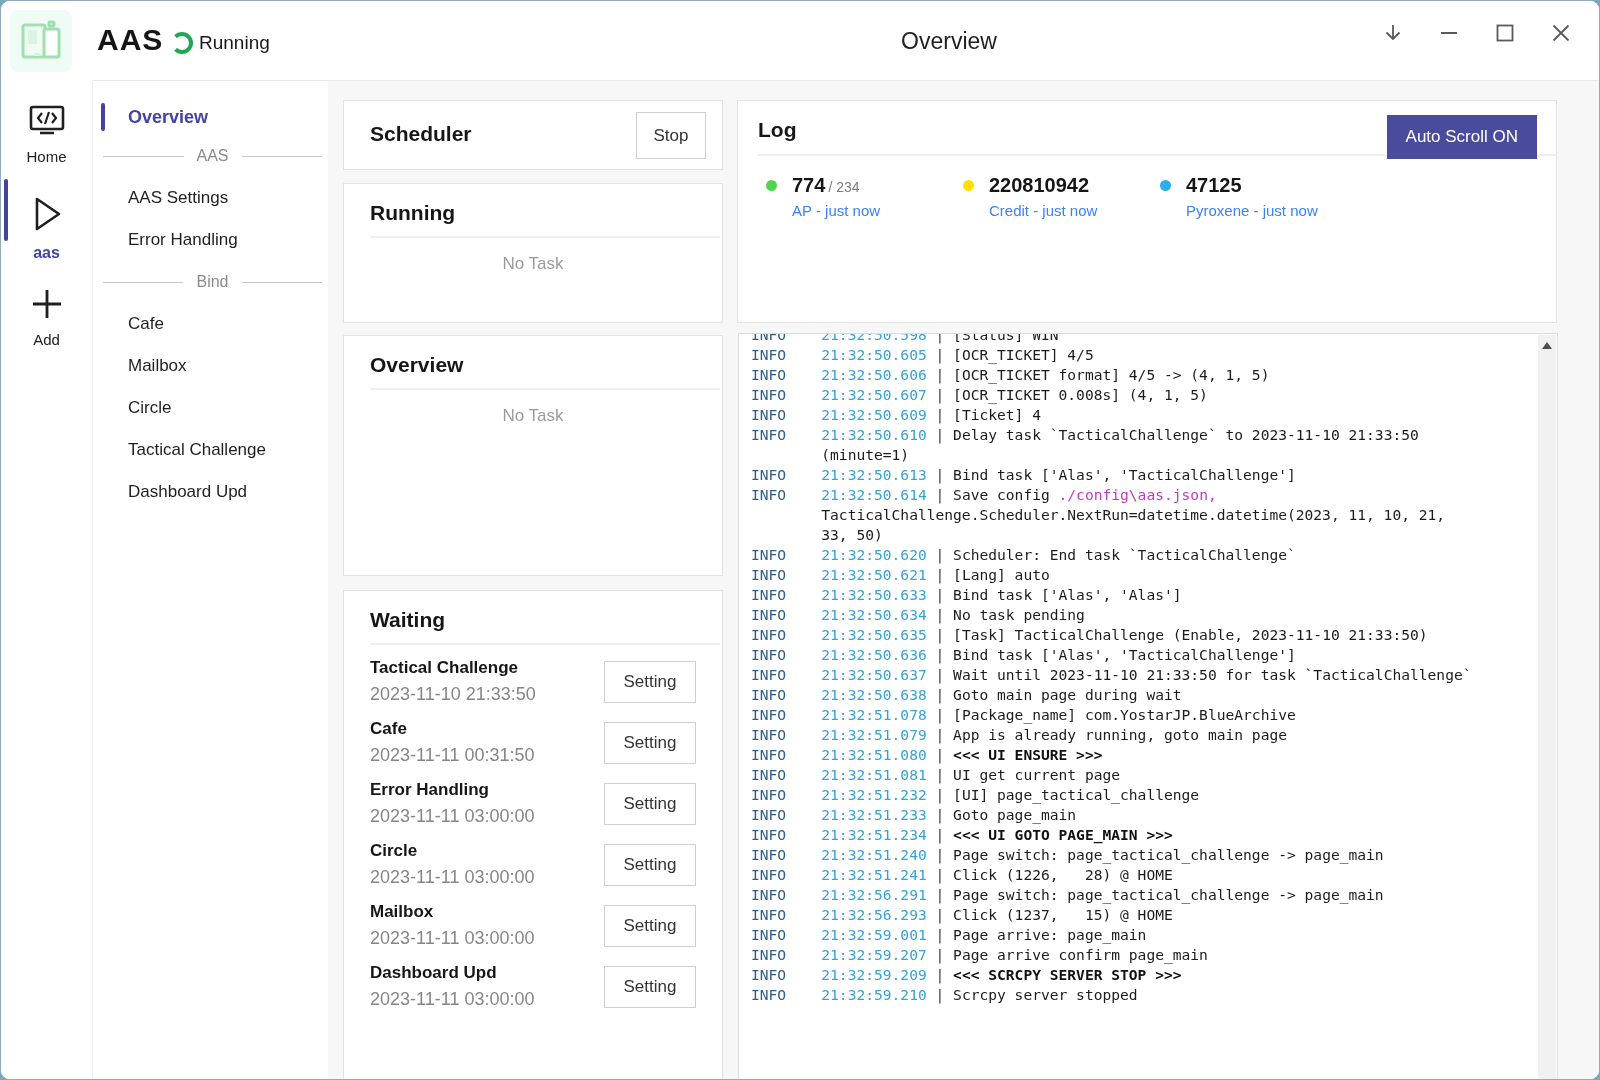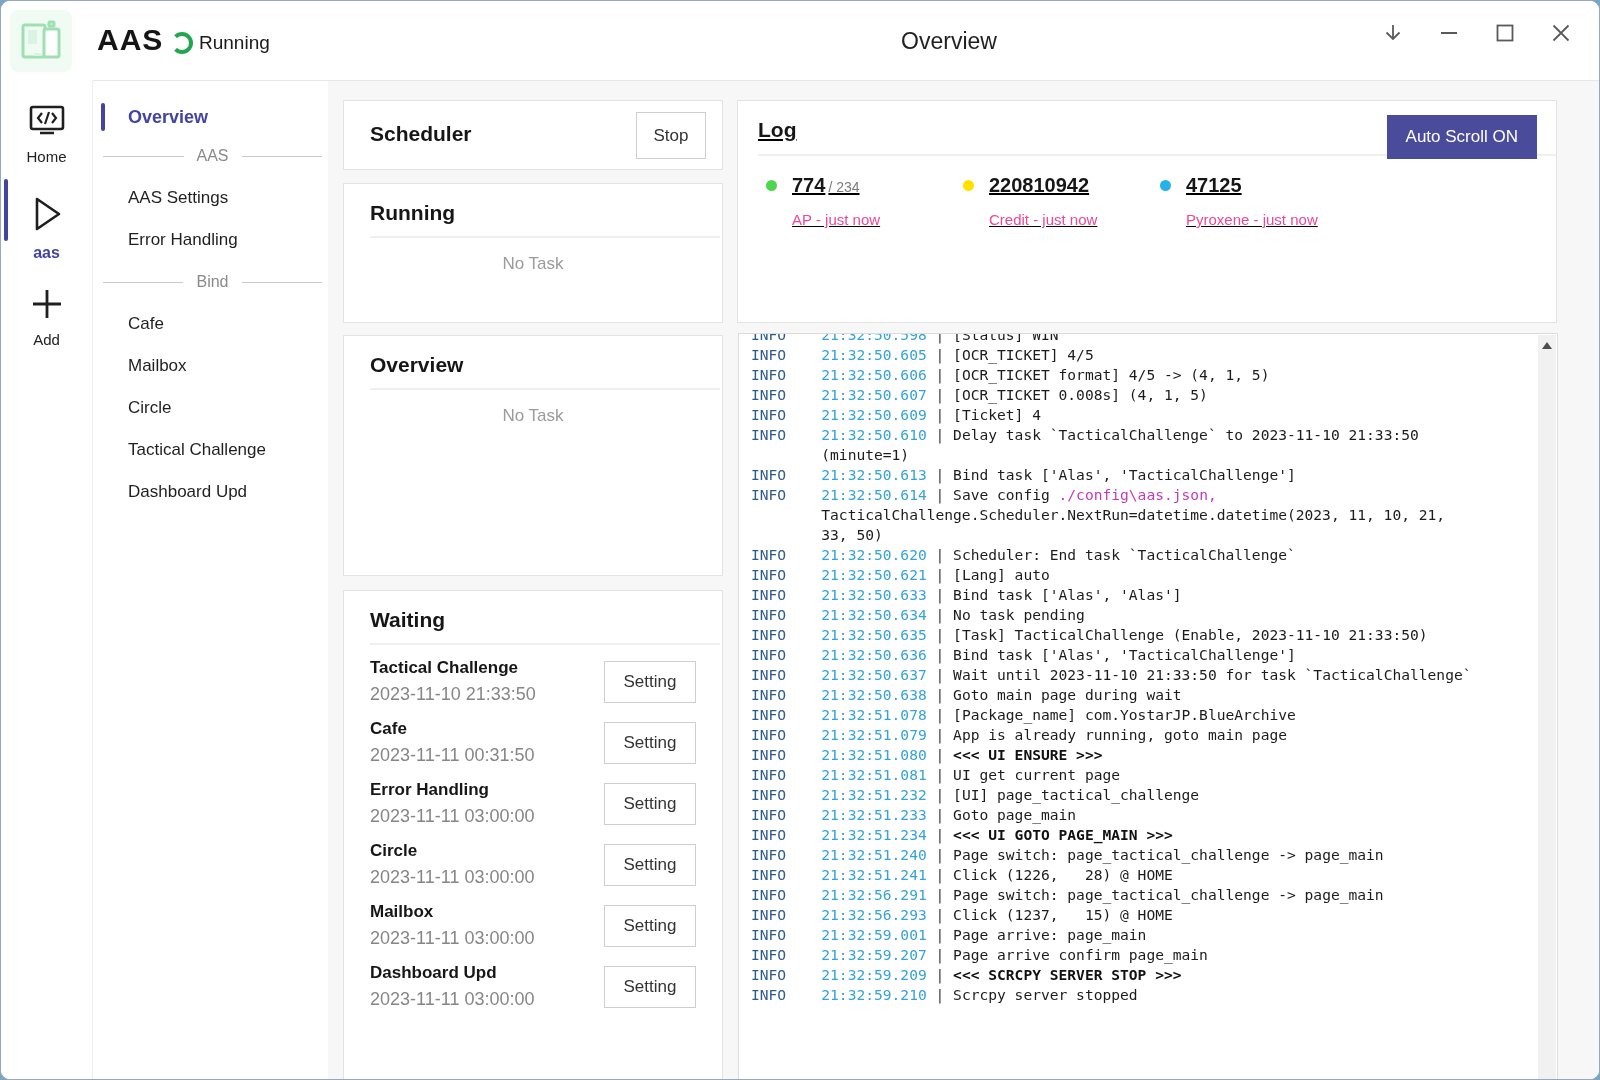--- a/index.html
+++ b/index.html
@@ -51,31 +51,31 @@
   .card-pending { left:15px; top:254px; width:380px; height:241px; }
   .card-running .card-title, .card-pending .card-title, .card-waiting .card-title { display:block; padding:17px 0 0 26px; }
 
   .card-waiting { left:15px; top:509px; width:380px; height:580px; }
   .wait-list { padding:6px 26px 0 26px; }
   .wait-row { display:flex; align-items:center; justify-content:space-between; height:61px; }
   .wait-info .tname { font-size:17px; font-weight:600; color:#161616; }
   .wait-info .tdate { font-size:18px; color:#868686; margin-top:6px; }
   .setting-btn { width:92px; height:42px; background:#fff; border:1px solid #cfcfcf; font-size:17px; color:#333; font-family:inherit; cursor:pointer; }
 
-  .card-log { left:409px; top:19px; width:820px; height:223px;text-decoration:underline; }
+  .card-log { left:409px; top:19px; width:820px; height:223px; }
   .card-log .card-title { display:block; padding:17px 0 0 20px; }
   .card-log .card-divider { margin:12px 0 0 20px; }
   .autoscroll-btn { position:absolute; right:19px; top:14px; height:44px; padding:0 19px; background:#4a4c9b; color:#fff; border:none; font-size:17px; font-family:inherit; cursor:pointer; }
   .stats { display:flex; padding-left:28px; margin-top:18px; }
   .stat { display:flex; width:197px; }
   .stat .dot { width:11px; height:11px; border-radius:50%; margin-top:6px; flex:none; }
   .stat .stxt { margin-left:15px; }
   .stat .vrow { font-size:20px; font-weight:bold; color:#161616; }
   .stat .vrow .total { font-size:14px; font-weight:normal; color:#7a7a7a; margin-left:3px; }
-  .stat .slabel { font-size:15px; color:#ec4899; margin-top:14px; }
+  .stat .slabel { font-size:15px; color:#3b82f6; margin-top:5px; }
 
   .log-box { position:absolute; left:410px; top:252px; width:820px; height:838px; background:#fff; border:1px solid #dcdcdc; overflow:hidden; }
   .log-content { margin:-9px 0 0 12px; white-space:pre; font-family:"DejaVu Sans Mono",monospace; font-size:14.6px; }
   .log-line { line-height:20px; height:20px; }
   .lv { color:#2e5c8a; }
   .tm { color:#35a3d7; }
   .sp { color:#3a3a3a; }
   .tx { color:#1c1c1c; }
   .bd { color:#111; font-weight:bold; }
   .pa { color:#c03ac0; }

